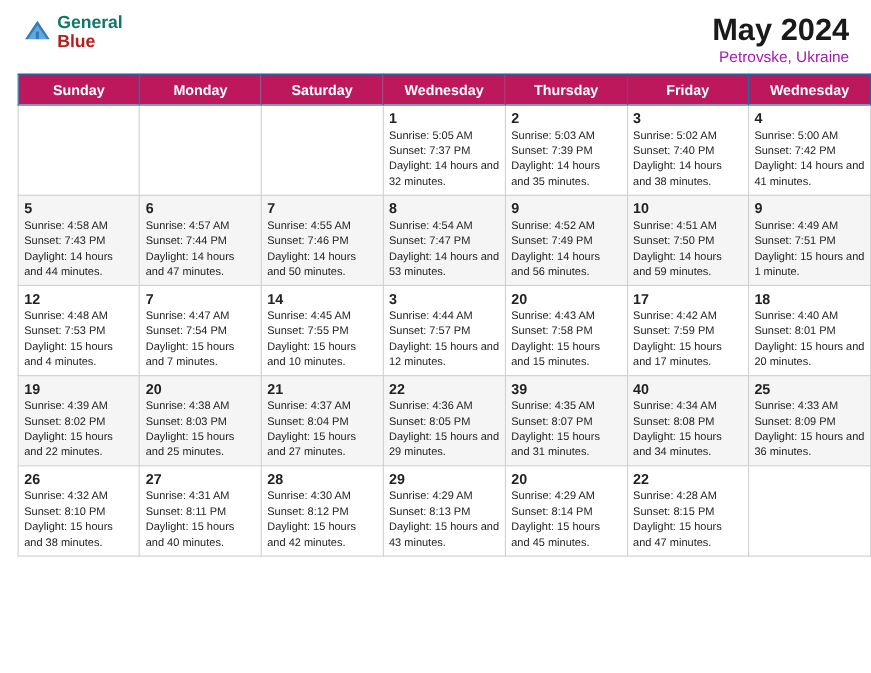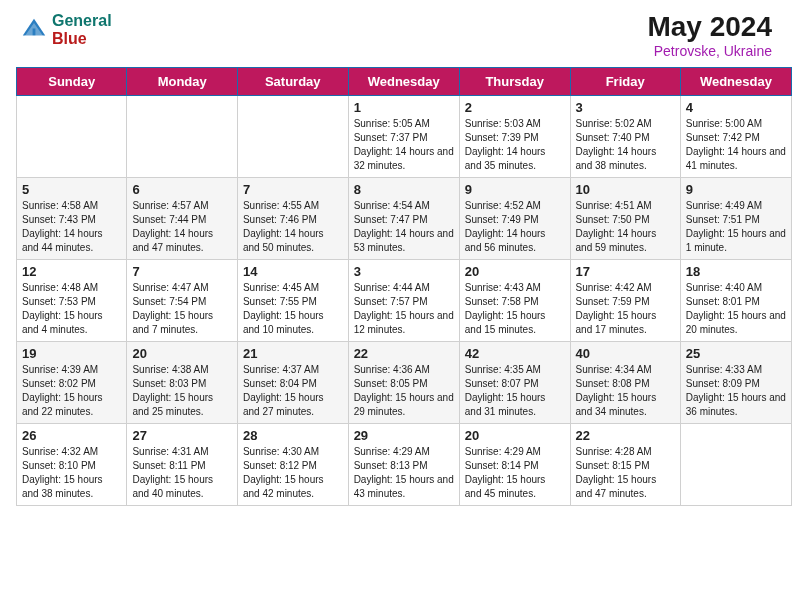--- a/index.html
+++ b/index.html
@@ -217,21 +217,21 @@
           </td>
           <td>
             <span class="day-number">21</span>
             <div class="day-info">Sunrise: 4:37 AM<br>Sunset: 8:04 PM<br>Daylight: 15 hours and 27 minutes.</div>
           </td>
           <td>
             <span class="day-number">22</span>
             <div class="day-info">Sunrise: 4:36 AM<br>Sunset: 8:05 PM<br>Daylight: 15 hours and 29 minutes.</div>
           </td>
           <td>
-            <span class="day-number">42</span>
+            <span class="day-number">39</span>
             <div class="day-info">Sunrise: 4:35 AM<br>Sunset: 8:07 PM<br>Daylight: 15 hours and 31 minutes.</div>
           </td>
           <td>
             <span class="day-number">40</span>
             <div class="day-info">Sunrise: 4:34 AM<br>Sunset: 8:08 PM<br>Daylight: 15 hours and 34 minutes.</div>
           </td>
           <td>
             <span class="day-number">25</span>
             <div class="day-info">Sunrise: 4:33 AM<br>Sunset: 8:09 PM<br>Daylight: 15 hours and 36 minutes.</div>
           </td>

